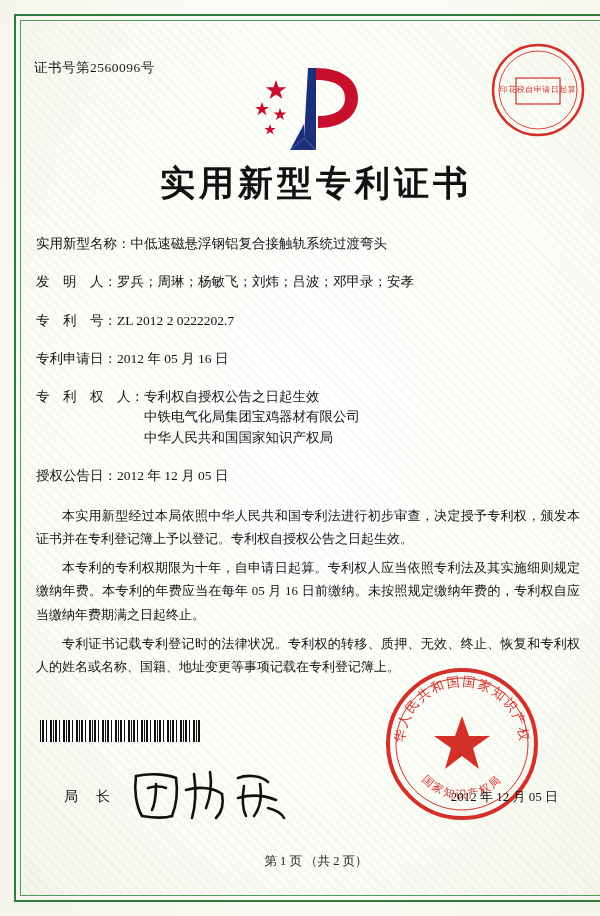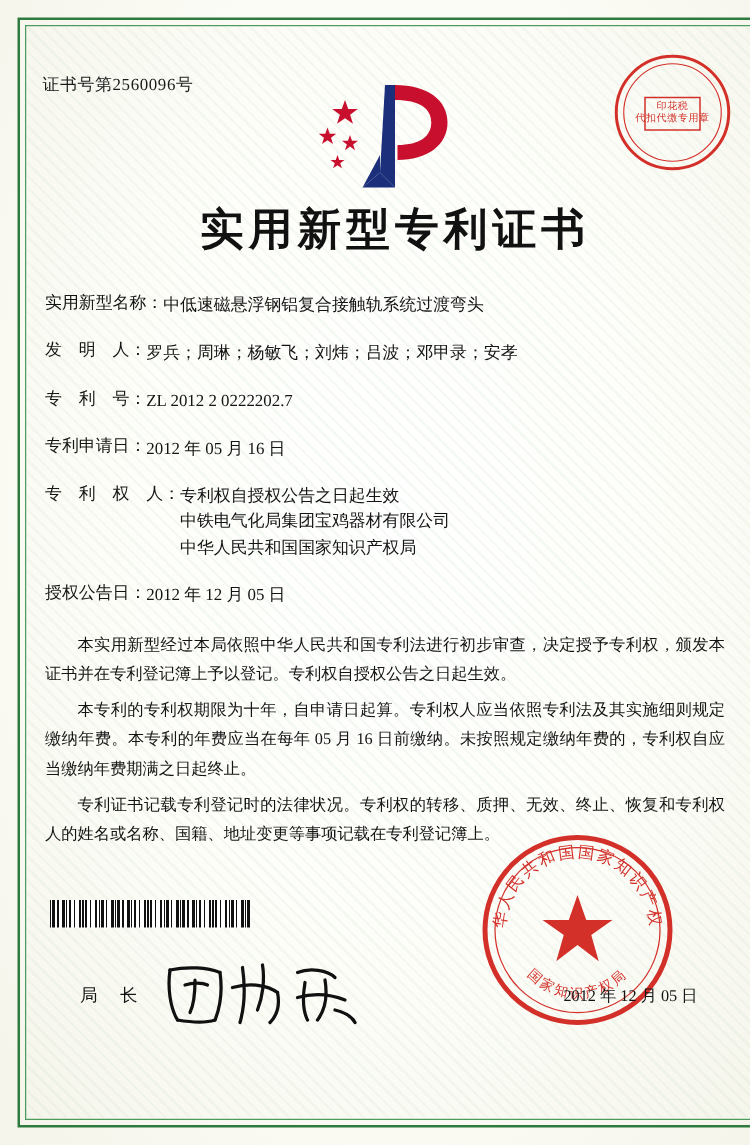--- a/index.html
+++ b/index.html
@@ -86,21 +86,20 @@
     right: 12px;
     top: 8px;
     width: 96px;
     height: 96px;
     color: #d3302a;
   }
   .stamp-top .lbl {
     position: absolute;
     left: 0; top: 0; width: 100%; height: 100%;
     display: flex;
-    flex-direction: column;
     align-items: center;
     justify-content: center;
     font-size: 8px;
     line-height: 1.25;
     color: #d3302a;
     text-align: center;
     letter-spacing: 0.5px;
   }
 
   
@@ -128,21 +127,21 @@
     display: flex;
     align-items: flex-start;
     margin-bottom: 18px;
     font-size: 13.5px;
     color: #141414;
     line-height: 1.5;
   }
   .row .label {
     white-space: pre;
     flex: 0 0 auto;
-    font-family: Liberation Mono, monospace;
+    font-family: Liberation Serif, serif;
   }
   .row .value {
     flex: 1 1 auto;
     font-family: "Liberation Serif", serif;
   }
   .value .sub {
     display: block;
   }
 
   
@@ -248,21 +247,21 @@
     </div>
 
     <div class="stamp-top">
       <svg viewBox="0 0 96 96" width="96" height="96" aria-hidden="true">
         <circle cx="48" cy="48" r="45" fill="none" stroke="#d3302a" stroke-width="2.4"></circle>
         <circle cx="48" cy="48" r="39" fill="none" stroke="#d3302a" stroke-width="0.9"></circle>
         <rect x="26" y="36" width="44" height="26" fill="none" stroke="#d3302a" stroke-width="1.2"></rect>
       </svg>
       <div class="lbl">
         <span>印花税</span>
-        <span>代扣代缴专用章</span>
+        <span>自申请日起算</span>
       </div>
     </div>
 
     <div class="title">实用新型专利证书</div>
 
     <div class="fields">
 
       <div class="row">
         <span class="label">实用新型名称：</span>
         <span class="value">中低速磁悬浮钢铝复合接触轨系统过渡弯头</span>
@@ -344,15 +343,16 @@
           <textPath href="#arcTop" startOffset="50%" text-anchor="middle">中华人民共和国国家知识产权局</textPath>
         </text>
         <text font-size="11" fill="#d3302a" font-family="'Liberation Serif', serif" letter-spacing="2">
           <textPath href="#arcBottom" startOffset="50%" text-anchor="middle">国家知识产权局</textPath>
         </text>
       </svg>
     </div>
 
     <div class="seal-date">2012 年 12 月 05 日</div>
 
+    <div class="footer">第 1 页 （共 2 页）</div>
 
   </div>
 </div>
 
 </body></html>

